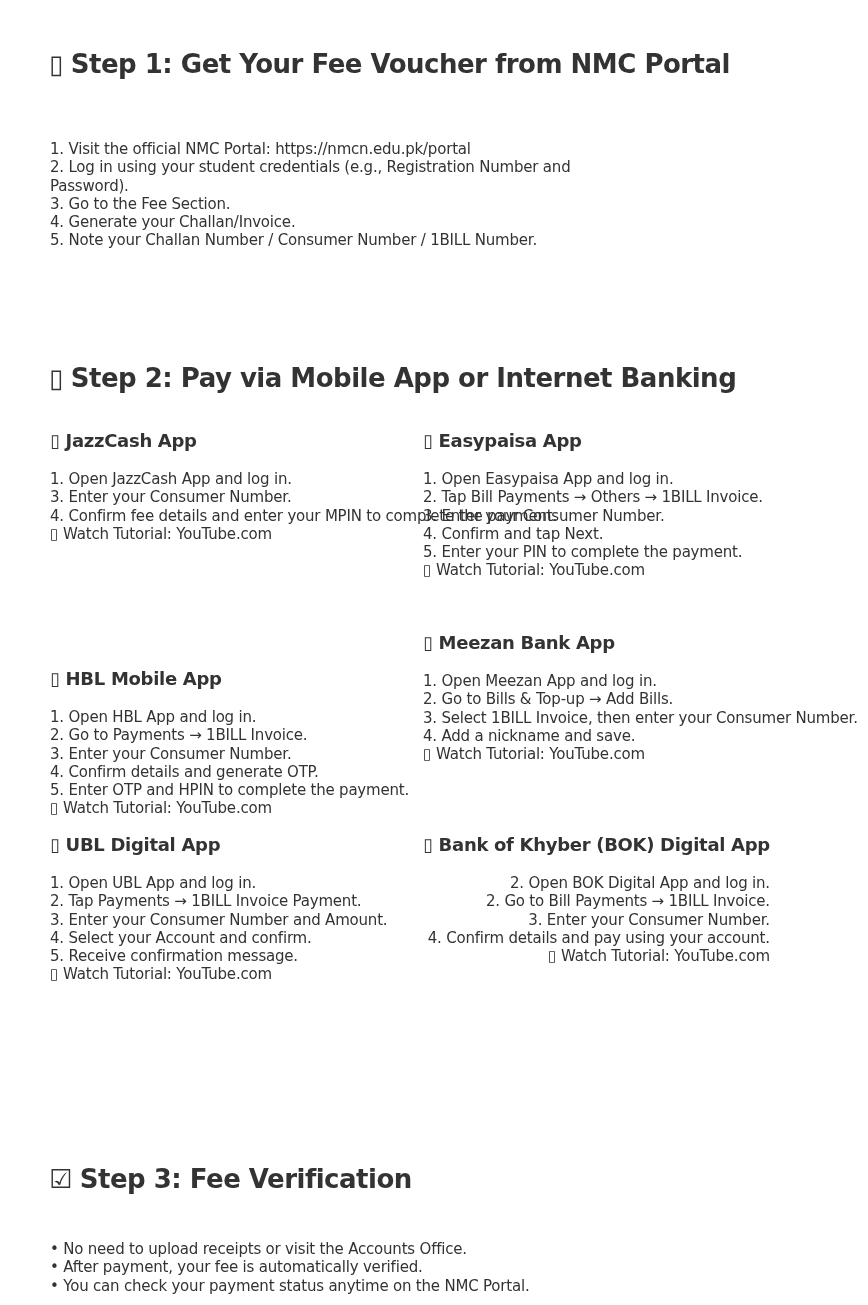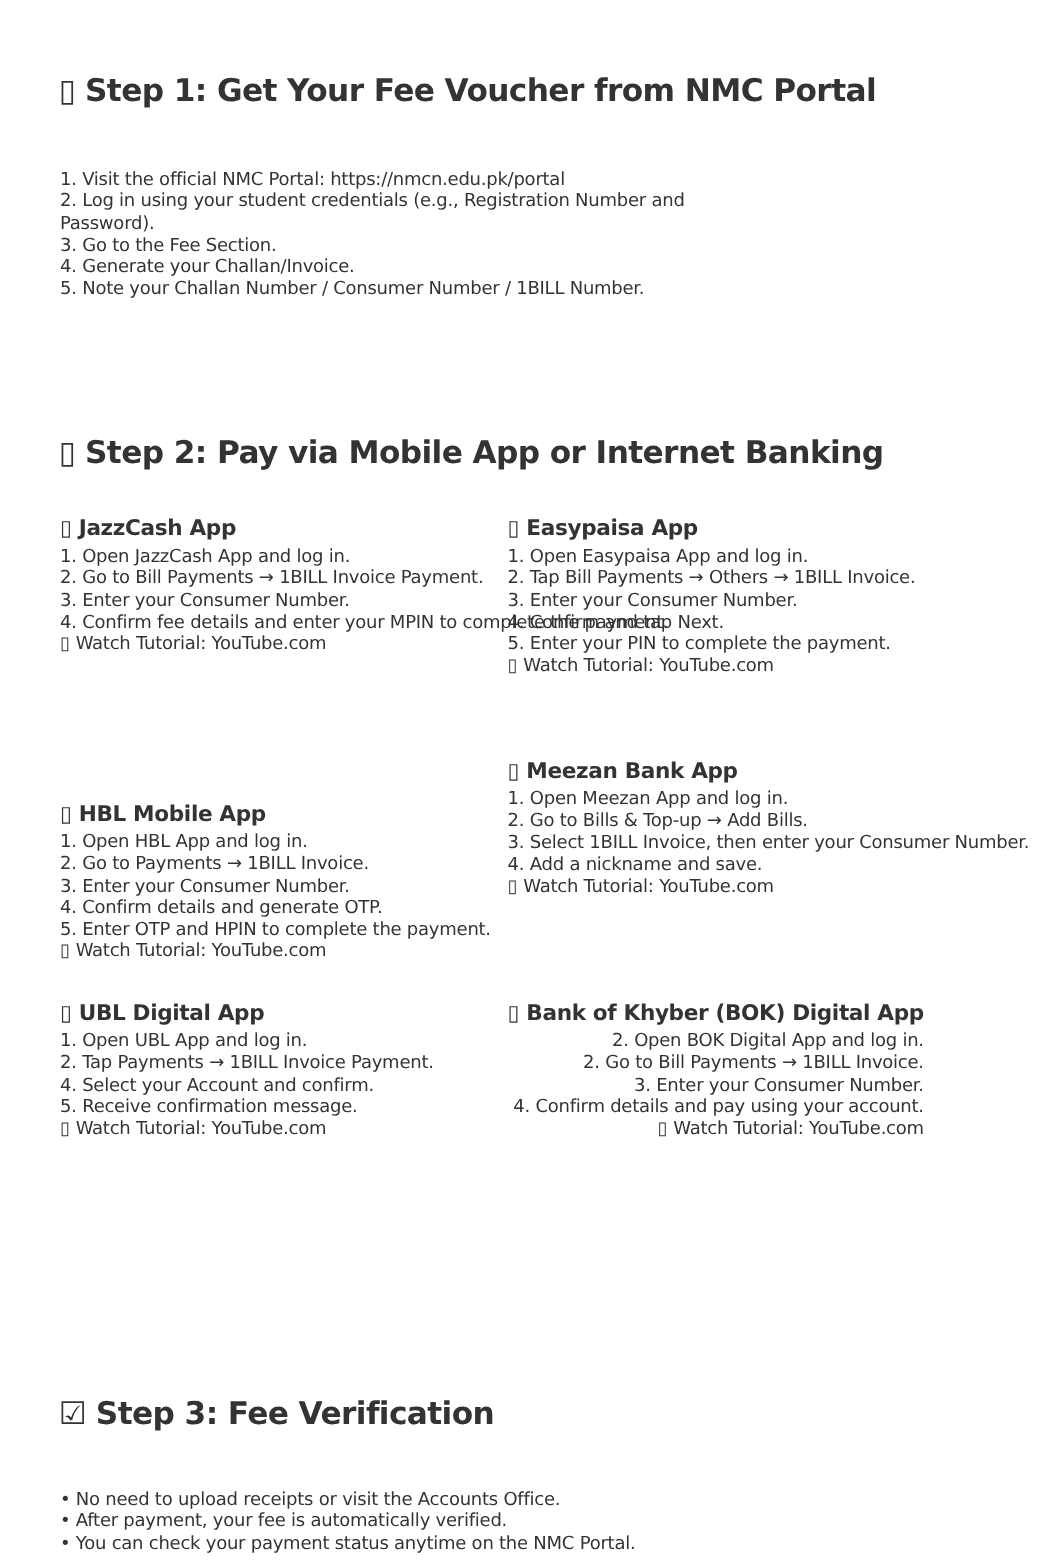--- a/index.html
+++ b/index.html
@@ -5,37 +5,37 @@
   html,body{margin:0;padding:0;}
   body{
     width:868px;height:1305px;position:relative;overflow:hidden;
     background:#ffffff;color:#333333;
     font-family:"DejaVu Sans",sans-serif;
   }
   .h1{
     position:absolute;margin:0;font-size:26px;line-height:32px;
     font-weight:700;letter-spacing:-0.5px;white-space:nowrap;
   }
-  #step1-heading{left:49px;top:60px;}
+  #step1-heading{left:49px;top:48px;}
   #step2-heading{left:49px;top:362px;}
   #step3-heading{left:49px;top:1163px;}
   .glyph{margin-right:8px;}
   .text-block{
     font-size:15px;line-height:18.3px;letter-spacing:-0.2px;white-space:nowrap;
   }
   #step1-lines{position:absolute;left:50px;top:140px;}
   #step3-bullets{position:absolute;left:50px;top:1240px;}
   #apps{position:absolute;left:0;top:0;width:868px;height:1305px;}
   .app{position:absolute;}
   .app-h{
     margin:0;font-size:18px;line-height:20px;font-weight:700;
     letter-spacing:-0.3px;white-space:nowrap;
   }
   .app-h .glyph{margin-right:6px;}
-  .app-steps{margin-top:3px;}
+  .app-steps{margin-top:19px;}
   .line{white-space:nowrap;}
   .tutorial{cursor:pointer;}
   .tutorial .glyph{margin-right:5px;}
 </style>
 </head>
 <body>
 
 <h1 class="h1" id="step1-heading"><span class="glyph">▯</span><span>Step 1: Get Your Fee Voucher from NMC Portal</span></h1>
 
 <div class="text-block" id="step1-lines">
@@ -47,21 +47,20 @@
     <div class="line">5. Note your Challan Number / Consumer Number / 1BILL Number.</div>
   </div>
 
 <h1 class="h1" id="step2-heading"><span class="glyph">▯</span><span>Step 2: Pay via Mobile App or Internet Banking</span></h1>
 
 <div id="apps">
   <div class="app" style="left: 50px; top: 431px;">
     <h2 class="app-h"><span class="glyph">▯</span><span>JazzCash App</span></h2>
     <div class="text-block app-steps">
         <div class="line">1. Open JazzCash App and log in.</div>
-        <div class="line">2. Go to Bill Payments → 1BILL Invoice Payment.</div>
         <div class="line">3. Enter your Consumer Number.</div>
         <div class="line">4. Confirm fee details and enter your MPIN to complete the payment.</div>
         <div class="line tutorial"><span class="glyph">▯</span><span>Watch Tutorial: YouTube.com</span></div>
       </div>
   </div>
 
   <div class="app" style="left: 423px; top: 431px;">
     <h2 class="app-h"><span class="glyph">▯</span><span>Easypaisa App</span></h2>
     <div class="text-block app-steps">
         <div class="line">1. Open Easypaisa App and log in.</div>
@@ -94,20 +93,21 @@
         <div class="line">4. Add a nickname and save.</div>
         <div class="line tutorial"><span class="glyph">▯</span><span>Watch Tutorial: YouTube.com</span></div>
       </div>
   </div>
 
   <div class="app" style="left: 50px; top: 835px;">
     <h2 class="app-h"><span class="glyph">▯</span><span>UBL Digital App</span></h2>
     <div class="text-block app-steps">
         <div class="line">1. Open UBL App and log in.</div>
         <div class="line">2. Tap Payments → 1BILL Invoice Payment.</div>
+        <div class="line">3. Enter your Consumer Number and Amount.</div>
         <div class="line">4. Select your Account and confirm.</div>
         <div class="line">5. Receive confirmation message.</div>
         <div class="line tutorial"><span class="glyph">▯</span><span>Watch Tutorial: YouTube.com</span></div>
       </div>
   </div>
 
   <div class="app" style="left: 423px; top: 835px; text-align: right;">
     <h2 class="app-h"><span class="glyph">▯</span><span>Bank of Khyber (BOK) Digital App</span></h2>
     <div class="text-block app-steps">
         <div class="line">2. Open BOK Digital App and log in.</div>

